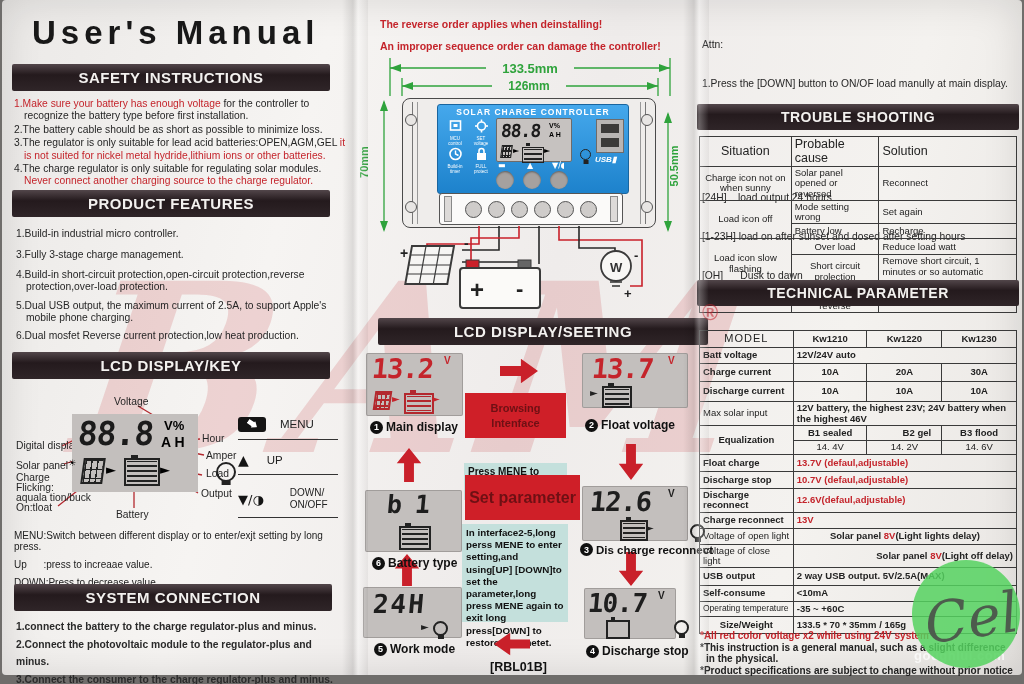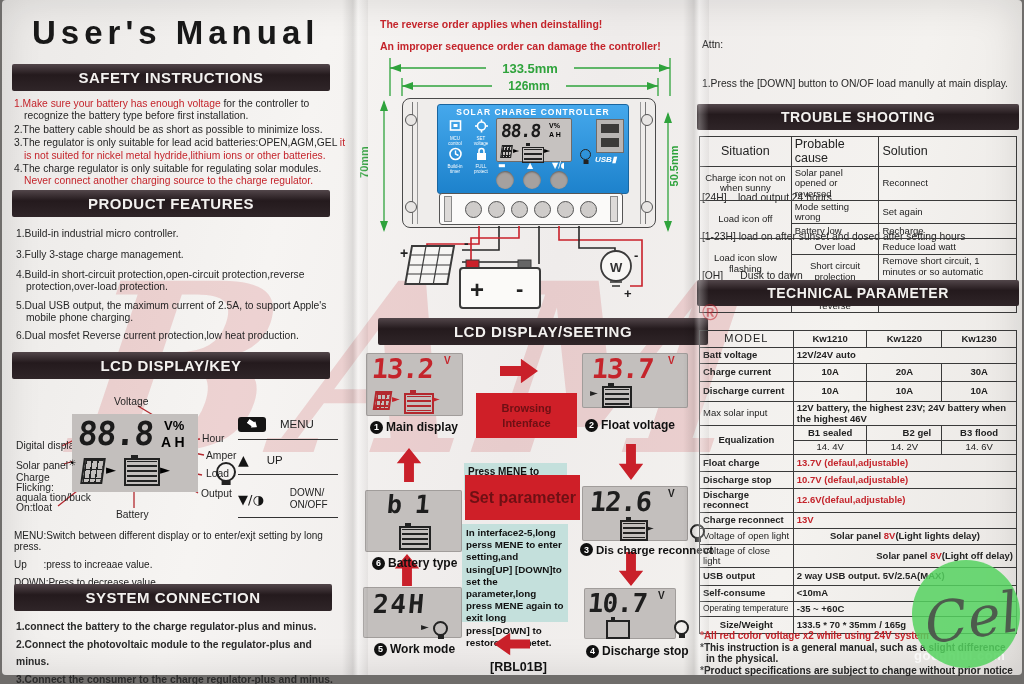--- a/index.html
+++ b/index.html
@@ -351,21 +351,21 @@
     <span class="seg red" style="position:absolute;left:10px;top:0;font-size:27px;">13.7</span>
     <span class="abs red" style="left:86px;top:2px;font-size:10px;font-weight:bold;">V</span>
     <span class="abs tri" style="left:8px;top:34px;font-size:10px;color:#222;">►</span>
     <span class="ic ic-batt abs" style="left:20px;top:33px;width:24px;height:16px;"></span>
   </div>
   <div class="scrlab" style="left:583px;top:418px;">
     <span class="numcirc">2</span>
       <span>Float voltage</span>
   </div>
 
-  <div class="abs" style="left:463px;top:393px;width:101px;height:45px;background:#cf1f28;color:#6e1014;font-weight:bold;font-size:11px;text-align:center;display:flex;flex-direction:column;justify-content:center;line-height:15px;margin-left:11px;">
+  <div class="abs" style="left:463px;top:393px;width:101px;height:45px;background:#cf1f28;color:#6e1014;font-weight:bold;font-size:11px;text-align:center;display:flex;flex-direction:column;justify-content:center;line-height:15px;">
     <div>Browsing</div>
       <div>Intenface</div>
   </div>
   <div class="abs" style="left:462px;top:463px;width:103px;height:37px;background:#c4e0dc;color:#111;font-weight:bold;font-size:10px;padding:2px 4px;box-sizing:border-box;line-height:13px;">Press MENE to browse Differet inteface.</div>
   <div class="abs" style="left:463px;top:475px;width:115px;height:45px;background:#cf1f28;color:#6e1014;font-weight:bold;font-size:16px;text-align:center;display:flex;align-items:center;justify-content:center;">Set parameter</div>
   <div class="abs" style="left:460px;top:524px;width:106px;height:98px;background:#c4e0dc;color:#111;font-weight:bold;font-size:9.8px;padding:3px 4px;box-sizing:border-box;line-height:12.2px;">In interface2-5,long perss MENE to enter setting,and using[UP] [DOWN]to set the parameter,long press MENE again to exit long press[DOWN] to restore parametet.</div>
 
   <div class="flow fr" style="left:498px;top:358px;width:38px;height:26px;"></div>
   <div class="flow fu" style="left:394px;top:448px;width:26px;height:34px;"></div>
   <div class="flow fd" style="left:616px;top:444px;width:26px;height:36px;"></div>

